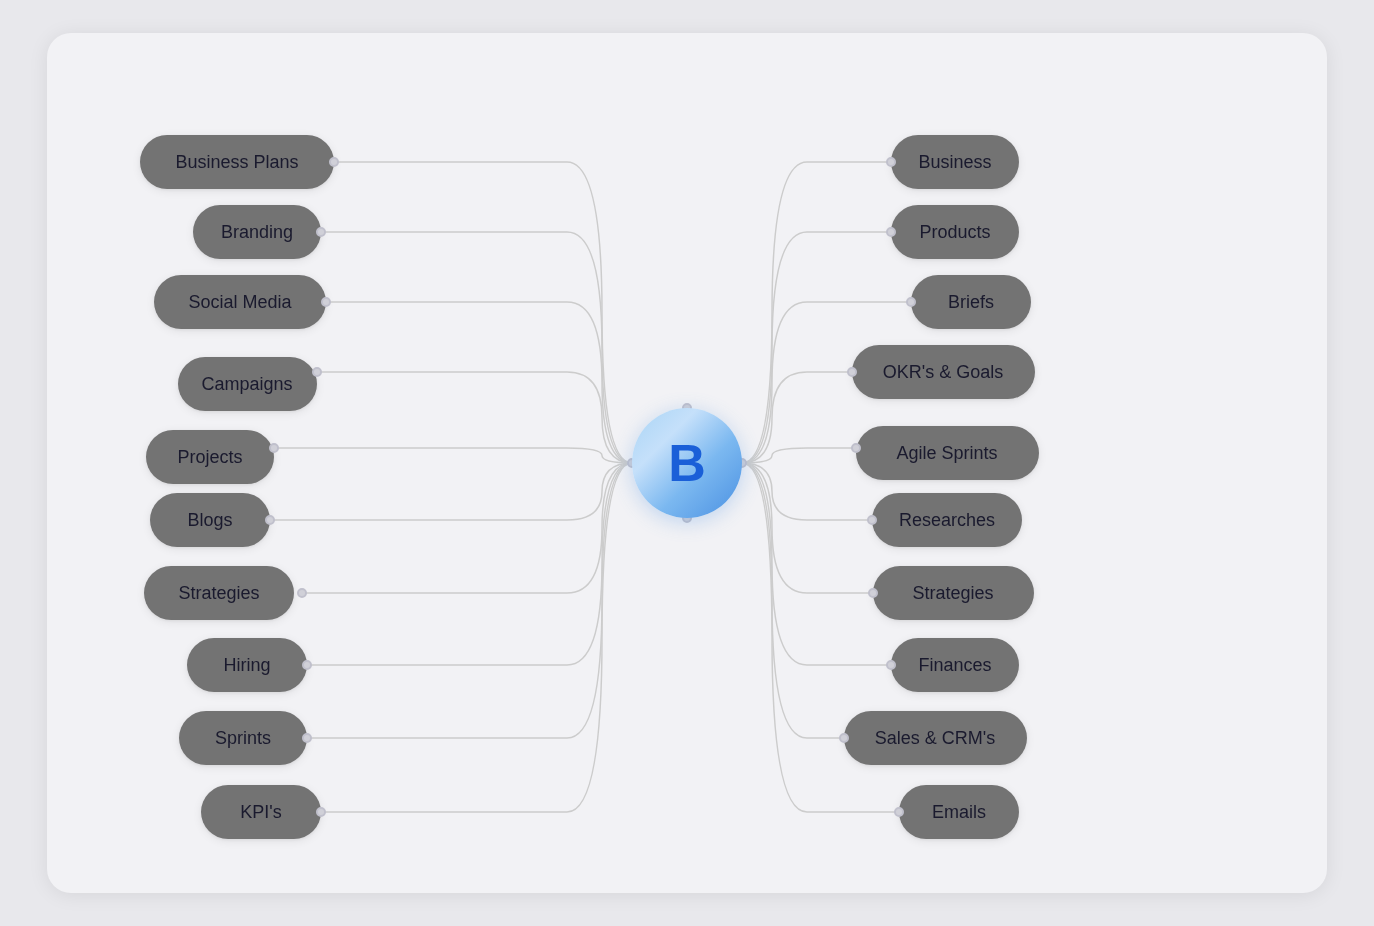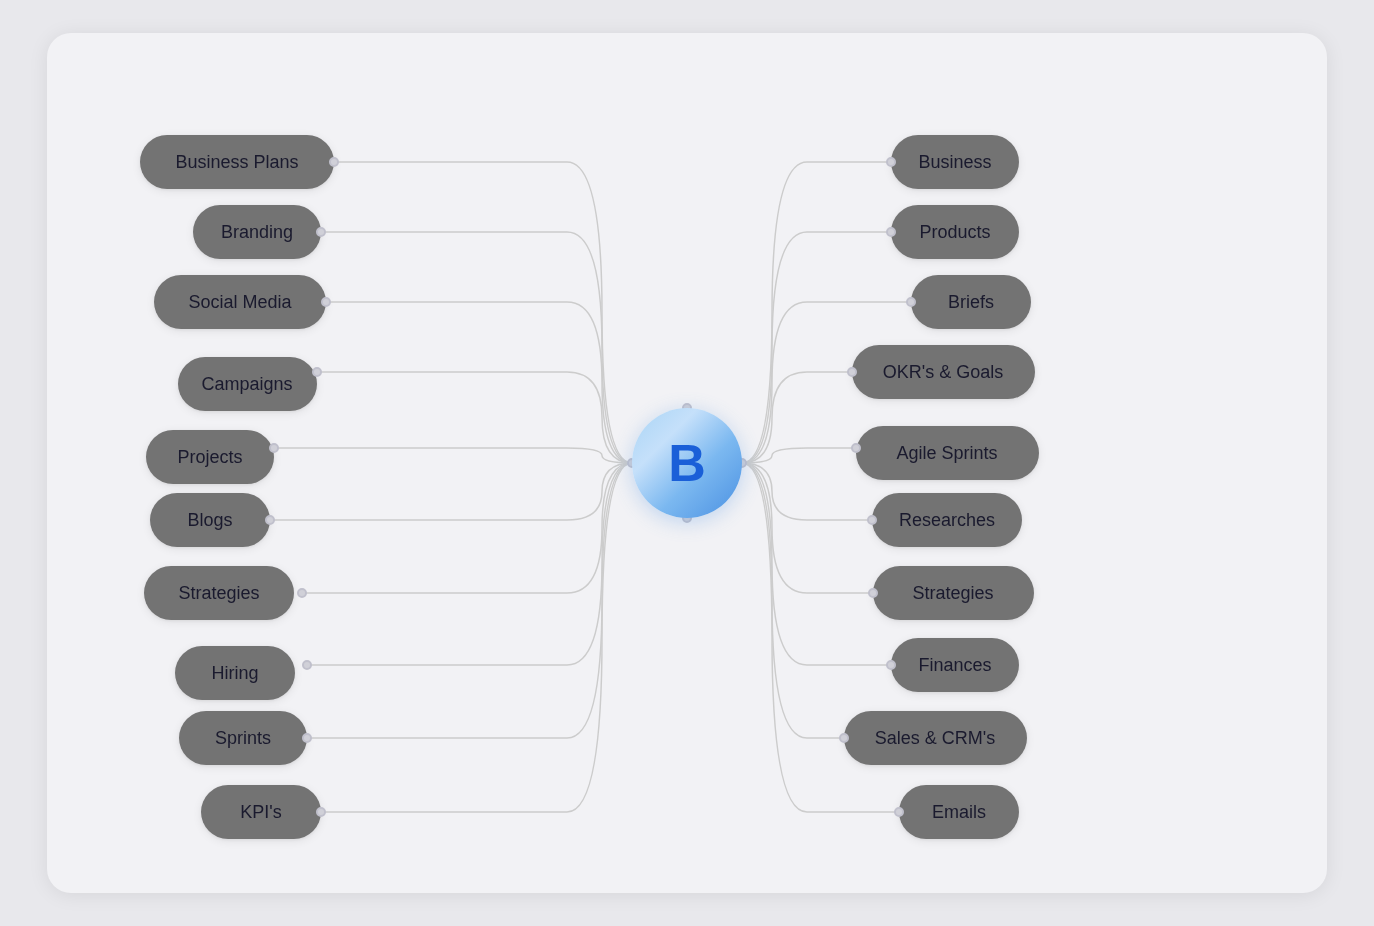--- a/index.html
+++ b/index.html
@@ -110,21 +110,21 @@
       <div class="node" style="left: 107px; top: 242px; width: 172px;">Social Media</div>
       <div class="dot" style="left: 274px; top: 264px;"></div>
       <div class="node" style="left: 130.5px; top: 324px; width: 139px;">Campaigns</div>
       <div class="dot" style="left: 264.5px; top: 334px;"></div>
       <div class="node" style="left: 99px; top: 388px; width: 128px; margin-top: 9px;">Projects</div>
       <div class="dot" style="left: 222px; top: 410px;"></div>
       <div class="node" style="left: 103px; top: 460px; width: 120px;">Blogs</div>
       <div class="dot" style="left: 218px; top: 482px;"></div>
       <div class="node" style="left: 97px; top: 533px; width: 150px;">Strategies</div>
       <div class="dot" style="left: 250px; top: 555px;"></div>
-      <div class="node" style="left: 128px; top: 605px; width: 120px; margin-top: 8px;">Hiring</div>
+      <div class="node" style="left: 140px; top: 605px; width: 120px;">Hiring</div>
       <div class="dot" style="left: 255px; top: 627px;"></div>
       <div class="node" style="left: 132px; top: 678px; width: 128px;">Sprints</div>
       <div class="dot" style="left: 255px; top: 700px;"></div>
       <div class="node" style="left: 154px; top: 752px; width: 120px;">KPI's</div>
       <div class="dot" style="left: 269px; top: 774px;"></div>
       <div class="node" style="left: 844px; top: 102px; width: 128px;">Business</div>
       <div class="dot" style="left: 839px; top: 124px;"></div>
       <div class="node" style="left: 844px; top: 172px; width: 128px;">Products</div>
       <div class="dot" style="left: 839px; top: 194px;"></div>
       <div class="node" style="left: 864px; top: 242px; width: 120px;">Briefs</div>

